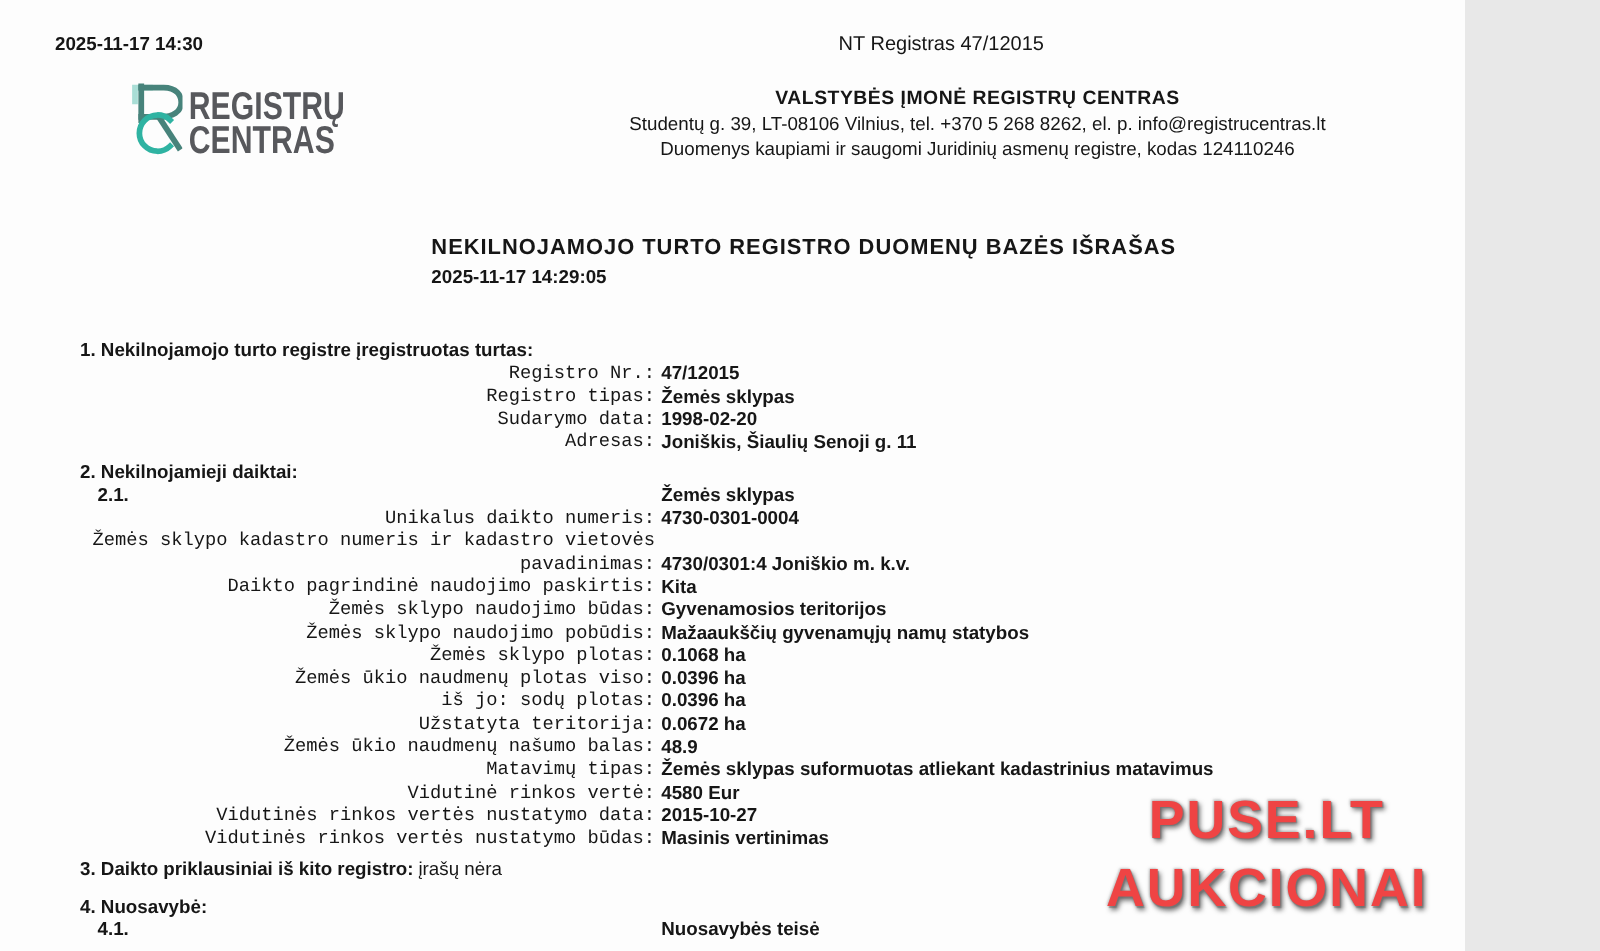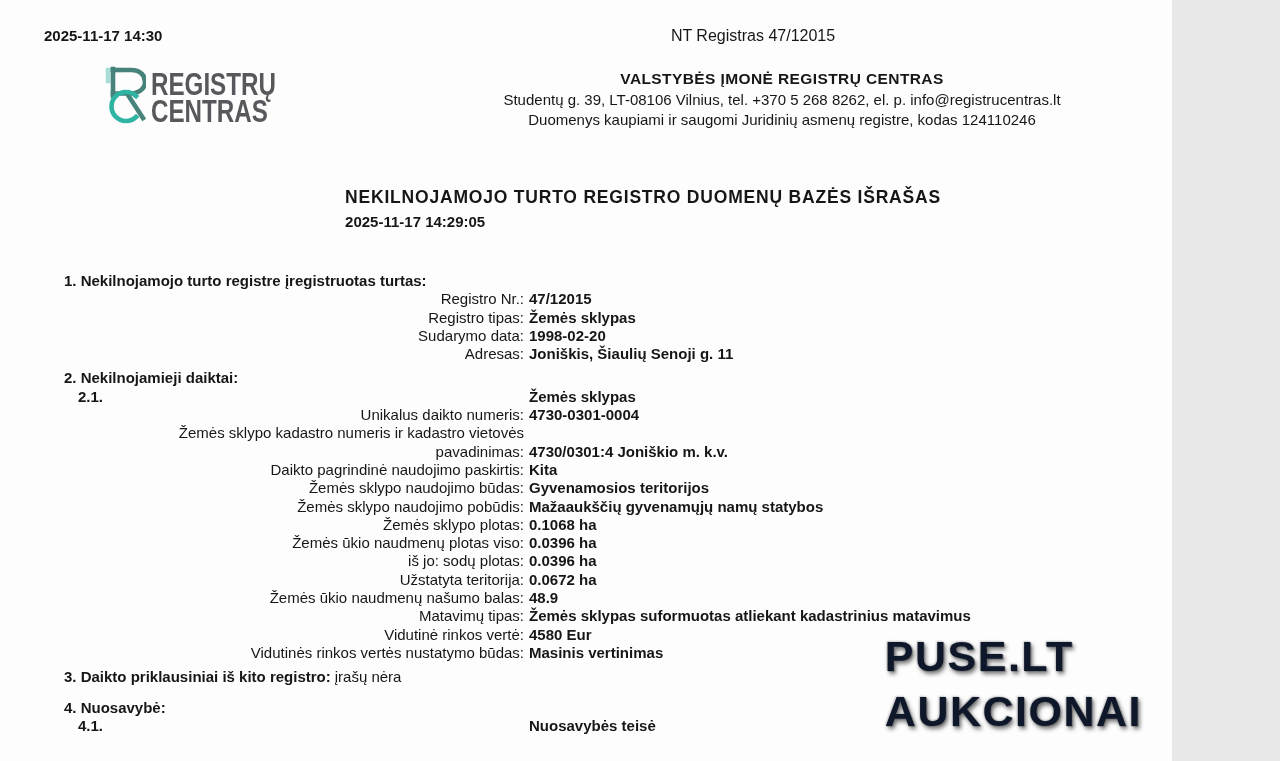--- a/index.html
+++ b/index.html
@@ -48,33 +48,33 @@
   
   .title-block{position:absolute;left:643px;top:187px;transform:translateX(-50%);text-align:left;white-space:nowrap;}
   .doc-title{font-weight:bold;font-size:17.5px;letter-spacing:0.8px;}
   .doc-datetime{font-weight:bold;font-size:15px;margin-top:5px;}
 
   
   .doc-body{position:absolute;left:0;top:272px;width:100%;font-size:15px;line-height:18.3px;}
   .sec-heading{font-weight:bold;padding-left:64px;white-space:nowrap;}
   .sec-heading .plain{font-weight:normal;margin-left:4px;}
   .row{white-space:nowrap;}
-  .lbl{display:inline-block;width:524px;text-align:right;vertical-align:top;}
+  .lbl{display:inline-block;width:524px;text-align:right;vertical-align:top;font-family:Liberation Mono, monospace;}
   .val{font-weight:bold;margin-left:5px;}
   .item-no{display:inline-block;width:524px;padding-left:78px;box-sizing:border-box;text-align:left;font-weight:bold;vertical-align:top;}
   .m-s2{margin-top:6px;}
   .m-s3{margin-top:6px;}
   .m-s4{margin-top:12px;}
 
   
   .watermark{
     position:absolute;right:30px;top:629px;
-    text-align:left;
+    text-align:center;
     font-weight:bold;font-size:43px;line-height:55px;letter-spacing:1.5px;
-    color:#0f172a;
+    color:#ef4444;
     text-shadow:
       2px 3px 4px rgba(105,105,105,0.95),
       1px 1px 1px rgba(130,130,130,0.75),
       -1px -1px 2px rgba(165,165,165,0.5),
       0 0 1px rgba(140,140,140,0.6);
     white-space:nowrap;
   }
 </style>
 </head>
 <body>
@@ -130,20 +130,21 @@
         <div class="row"><span class="lbl">Daikto pagrindinė naudojimo paskirtis:</span><span class="val">Kita</span></div>
         <div class="row"><span class="lbl">Žemės sklypo naudojimo būdas:</span><span class="val">Gyvenamosios teritorijos</span></div>
         <div class="row"><span class="lbl">Žemės sklypo naudojimo pobūdis:</span><span class="val">Mažaaukščių gyvenamųjų namų statybos</span></div>
         <div class="row"><span class="lbl">Žemės sklypo plotas:</span><span class="val">0.1068 ha</span></div>
         <div class="row"><span class="lbl">Žemės ūkio naudmenų plotas viso:</span><span class="val">0.0396 ha</span></div>
         <div class="row"><span class="lbl">iš jo: sodų plotas:</span><span class="val">0.0396 ha</span></div>
         <div class="row"><span class="lbl">Užstatyta teritorija:</span><span class="val">0.0672 ha</span></div>
         <div class="row"><span class="lbl">Žemės ūkio naudmenų našumo balas:</span><span class="val">48.9</span></div>
         <div class="row"><span class="lbl">Matavimų tipas:</span><span class="val">Žemės sklypas suformuotas atliekant kadastrinius matavimus</span></div>
         <div class="row"><span class="lbl">Vidutinė rinkos vertė:</span><span class="val">4580 Eur</span></div>
+        <div class="row"><span class="lbl">Vidutinės rinkos vertės nustatymo data:</span><span class="val">2015-10-27</span></div>
         <div class="row"><span class="lbl">Vidutinės rinkos vertės nustatymo būdas:</span><span class="val">Masinis vertinimas</span></div>
       </div>
 
     <div class="sec-heading m-s3">
       <span>3. Daikto priklausiniai iš kito registro:</span><span class="plain">įrašų nėra</span>
     </div>
 
     <div class="sec-heading m-s4">4. Nuosavybė:</div>
     <div class="row">
       <span class="item-no">4.1.</span><span class="val">Nuosavybės teisė</span>

